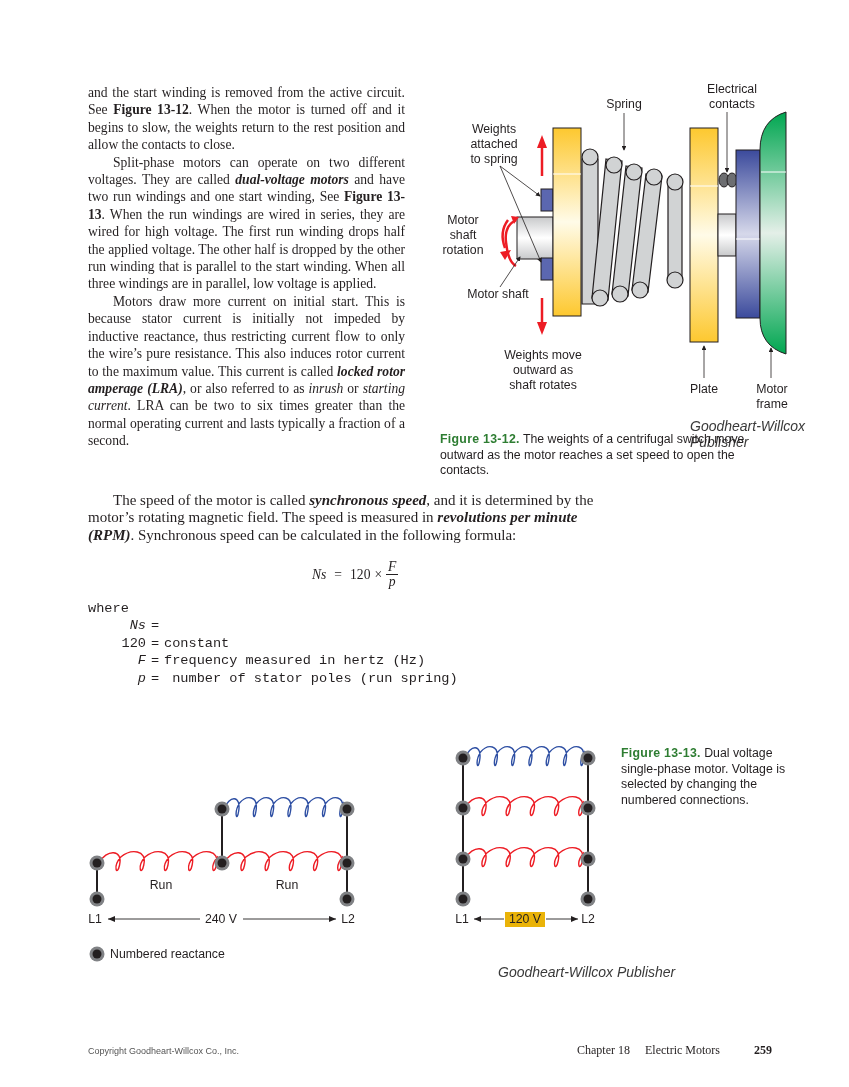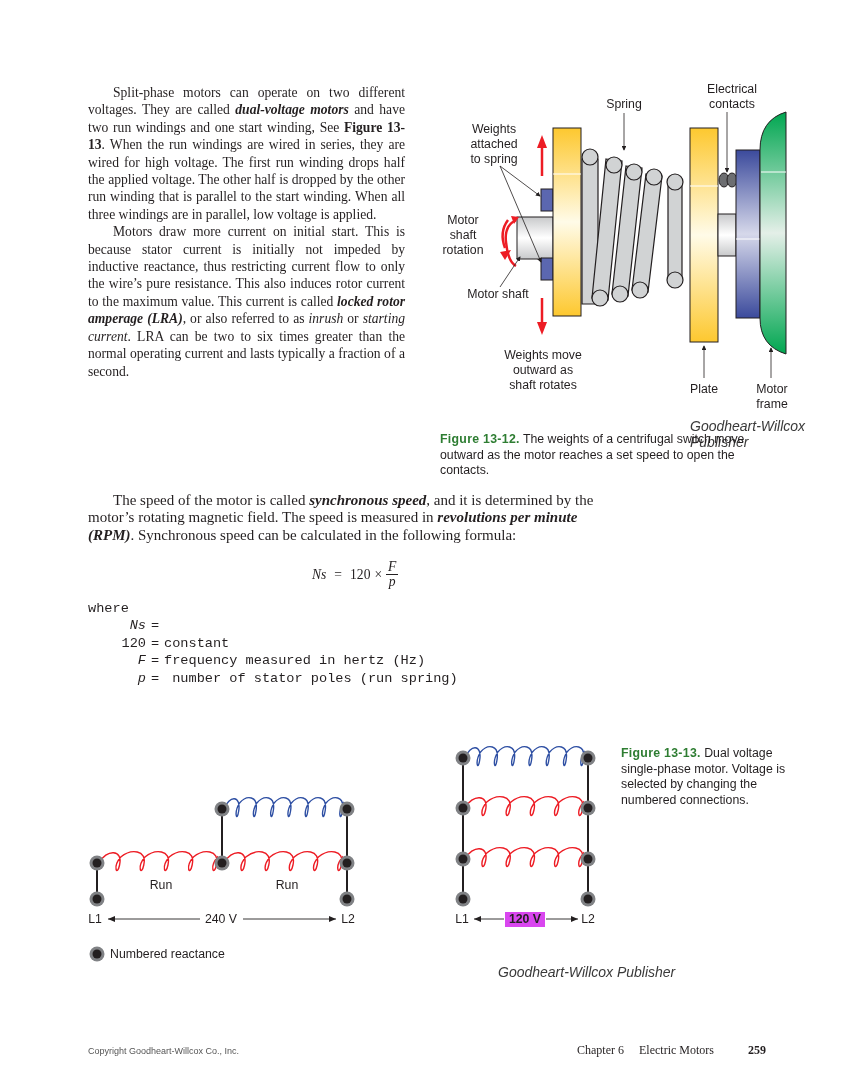--- a/index.html
+++ b/index.html
@@ -29,20 +29,21 @@
   #footer-left { position:absolute; left:88px; top:1046px; font-family:"Liberation Sans",sans-serif; font-size:9px; color:#555; }
   #footer-right { position:absolute; left:577px; top:1043px; font-family:"Liberation Serif",serif; font-size:12px; color:#231f20; }
   #footer-right .pg { font-weight:bold; margin-left:34px; }
   #footer-right .ch { margin-right:12px; }
   svg { position:absolute; overflow:visible; }
 </style>
 </head>
 <body>
 
 <div id="col-left">
+  <p><span>and the start winding is removed from the active circuit. See </span><span class="b">Figure 13-12</span><span>. When the motor is turned off and it begins to slow, the weights return to the rest position and allow the contacts to close.</span></p>
   <p class="indent"><span>Split-phase motors can operate on two different voltages. They are called </span><span class="bi">dual-voltage motors</span><span> and have two run windings and one start winding, See </span><span class="b">Figure 13-13</span><span>. When the run windings are wired in series, they are wired for high voltage. The first run winding drops half the applied voltage. The other half is dropped by the other run winding that is parallel to the start winding. When all three windings are in parallel, low voltage is applied.</span></p>
   <p class="indent"><span>Motors draw more current on initial start. This is because stator current is initially not impeded by inductive reactance, thus restricting current flow to only the wire’s pure resistance. This also induces rotor current to the maximum value. This current is called </span><span class="bi">locked rotor amperage (LRA)</span><span>, or also referred to as </span><span class="i">inrush</span><span> or </span><span class="i">starting current</span><span>. LRA can be two to six times greater than the normal operating current and lasts typically a fraction of a second.</span></p>
 </div>
 
 <div id="col-full">
   <p class="indent"><span>The speed of the motor is called </span><span class="bi">synchronous speed</span><span>, and it is determined by the motor’s rotating magnetic field. The speed is measured in </span><span class="bi">revolutions per minute (RPM)</span><span>. Synchronous speed can be calculated in the following formula:</span></p>
 </div>
 
 <div id="formula">
   <span class="i">Ns</span>
@@ -244,20 +245,20 @@
     <circle cx="97" cy="954" r="7.5" fill="#808285"></circle>
     <circle cx="97" cy="954" r="4.5" fill="#231f20"></circle>
   </svg>
 
 <div class="label" style="left:146px;top:878px;width:30px;">Run</div>
 <div class="label" style="left:272px;top:878px;width:30px;">Run</div>
 <div class="label" style="left:85px;top:912px;width:20px;">L1</div>
 <div class="label" style="left:201px;top:912px;width:40px;background:#fff;">240 V</div>
 <div class="label" style="left:338px;top:912px;width:20px;">L2</div>
 <div class="label" style="left:452px;top:912px;width:20px;">L1</div>
-<div class="label" style="left:505px;top:912px;width:40px;background:#d946ef;font-weight:bold;">120 V</div>
+<div class="label" style="left:505px;top:912px;width:40px;background:#eab308;">120 V</div>
 <div class="label" style="left:578px;top:912px;width:20px;">L2</div>
 <div class="label" style="left:110px;top:947px;text-align:left;">Numbered reactance</div>
 <div class="credit" style="left:498px;top:964px;">Goodheart-Willcox Publisher</div>
 <div class="caption" style="left:621px;top:746px;width:165px;"><span class="fignum">Figure 13-13.</span><span> Dual voltage single-phase motor. Voltage is selected by changing the numbered connections.</span></div>
 
 <div id="footer-left">Copyright Goodheart-Willcox Co., Inc.</div>
-<div id="footer-right"><span class="ch">Chapter 6</span> <span>Electric Motors</span><span class="pg">259</span></div>
+<div id="footer-right"><span class="ch">Chapter 18</span> <span>Electric Motors</span><span class="pg">259</span></div>
 
 </body></html>

